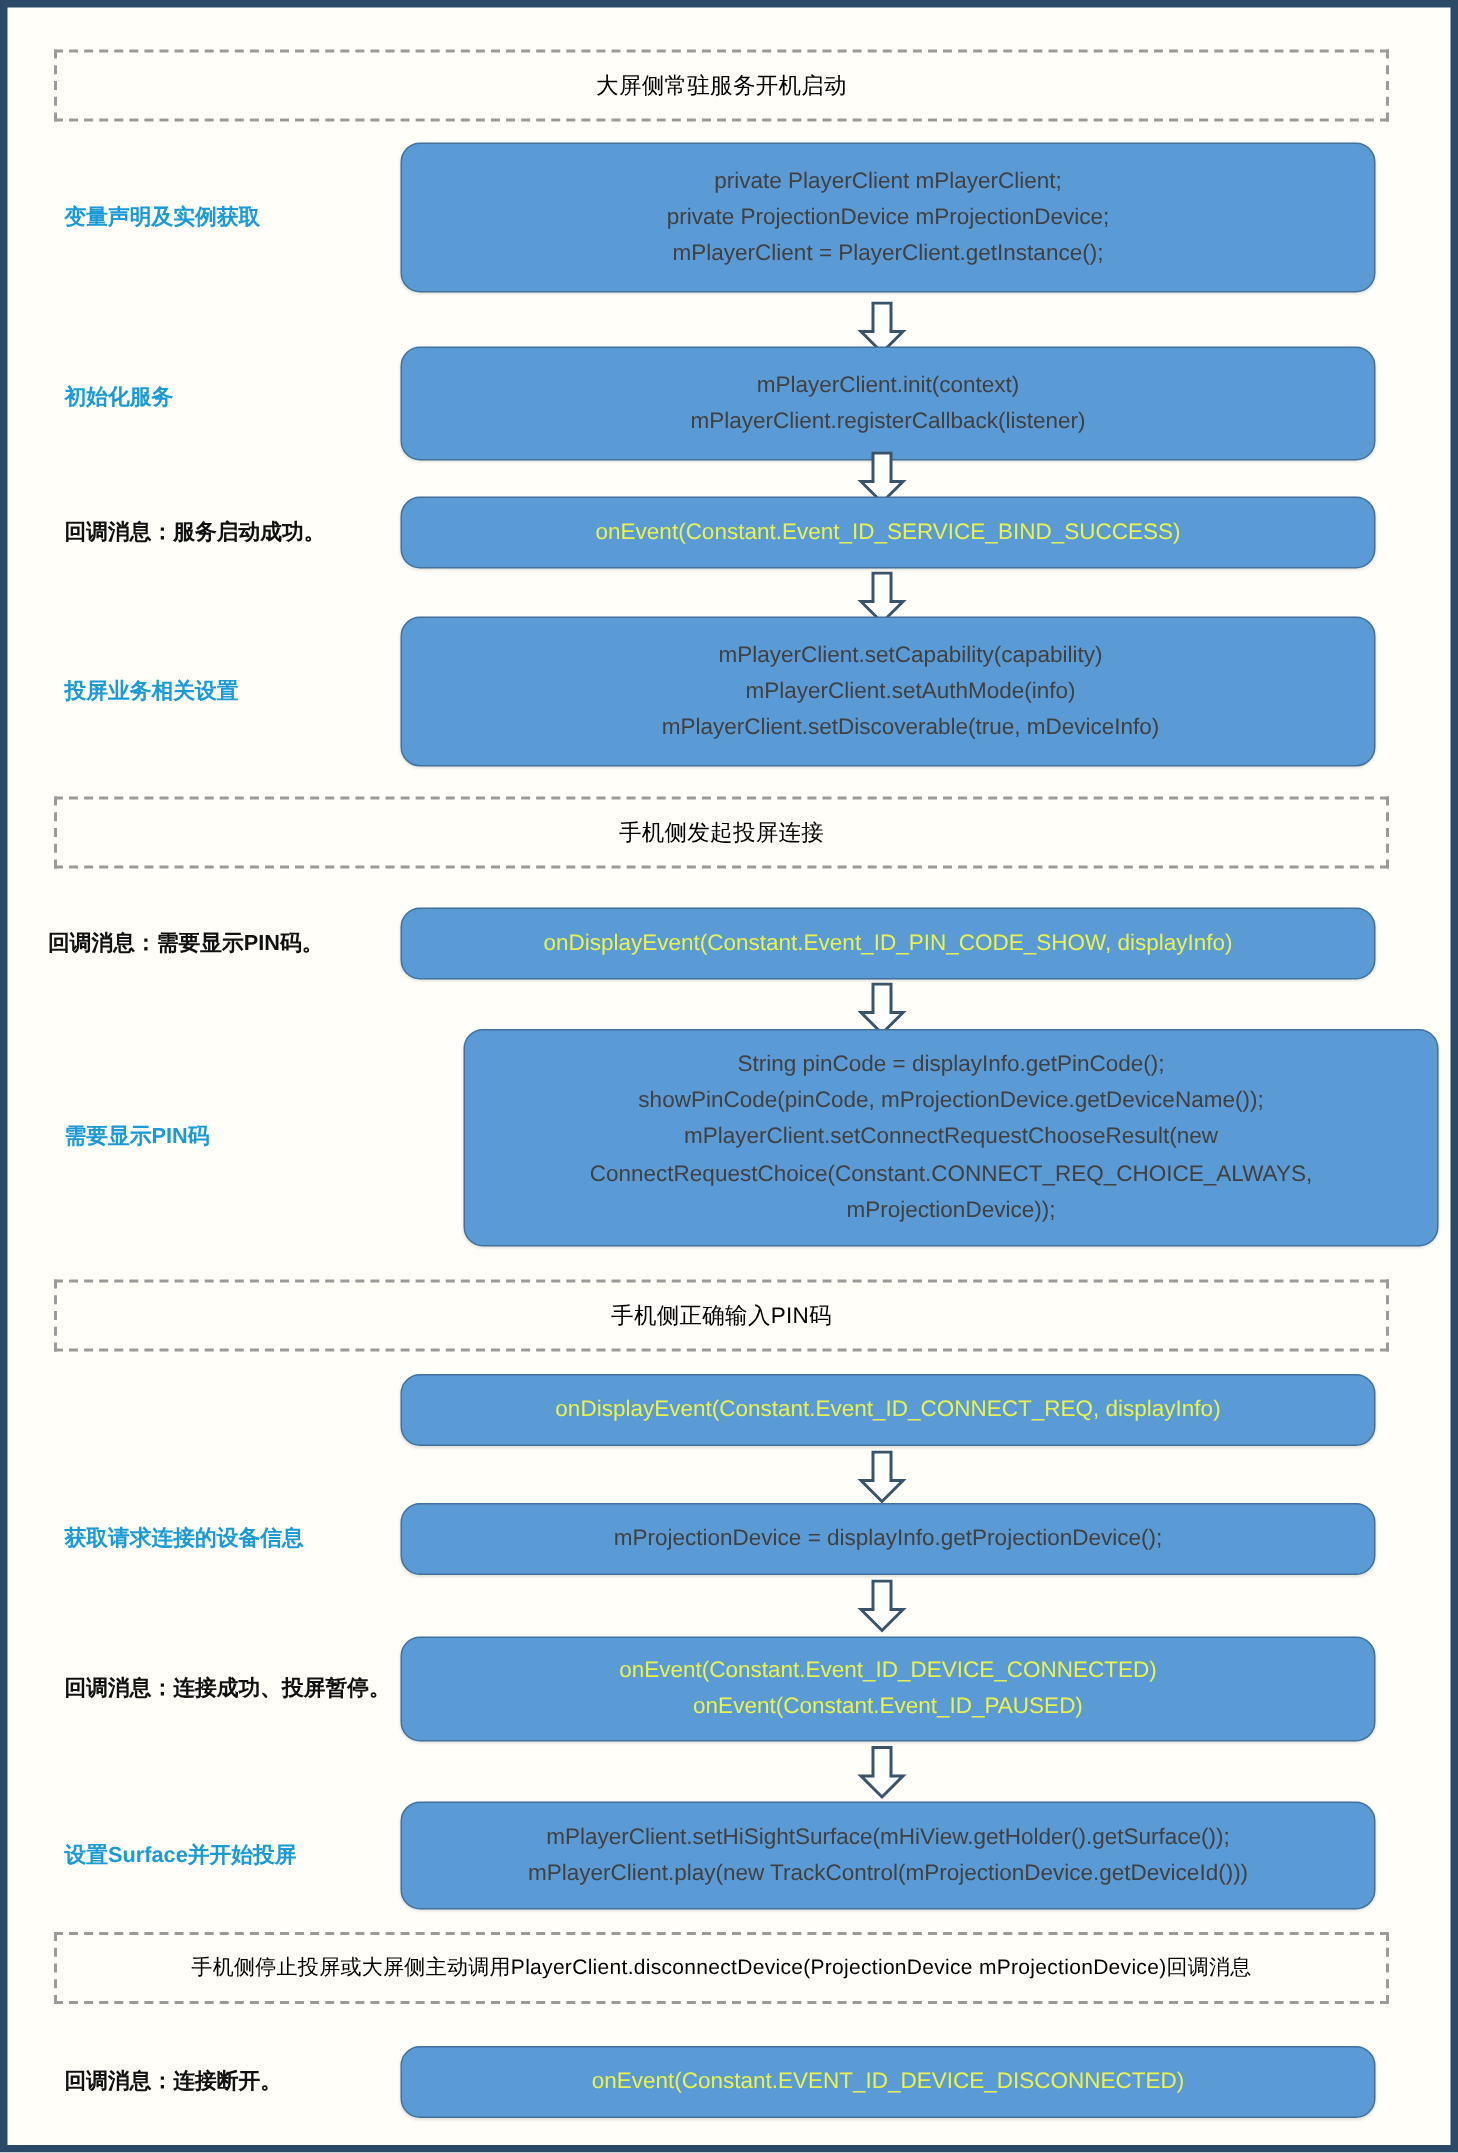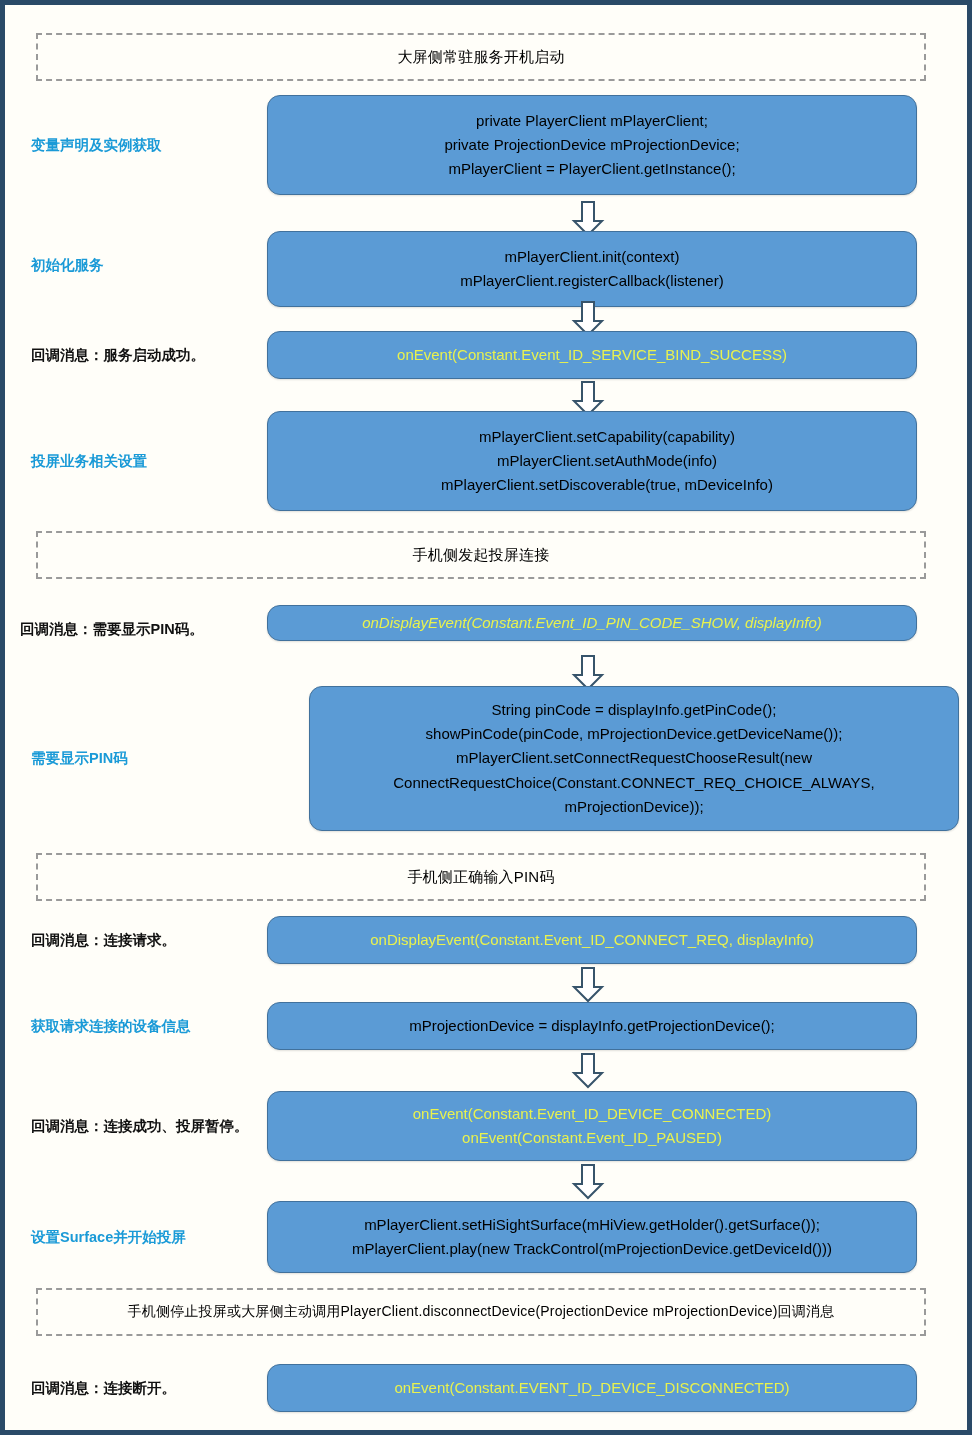--- a/index.html
+++ b/index.html
@@ -49,21 +49,21 @@
   .row {
     position: absolute;
     left: 0;
     width: 100%;
     box-sizing: border-box;
   }
 
   
   .row-label {
     position: absolute;
-    left: 0;
+    left: 12px;
     width: 258px;
     box-sizing: border-box;
     display: flex;
     align-items: center;
     font-size: 14.5px;
     font-weight: bold;
     line-height: 1.25;
     padding-left: 26px;
     padding-right: 4px;
     text-align: right;
@@ -82,21 +82,21 @@
     border-radius: 13px;
     display: flex;
     flex-direction: column;
     align-items: center;
     justify-content: center;
     text-align: center;
     padding: 6px 14px;
     box-shadow: 0 1px 2px rgba(0,0,0,0.12);
   }
   .code-box .line {
-    color: #000000;
+    color: #404040;
     font-size: 15px;
     line-height: 1.62;
     white-space: nowrap;
   }
   .code-box.callback .line {
     color: #e9f24e;
   }
 
   
   .arrow {
@@ -167,21 +167,21 @@
         <div class="line">mPlayerClient.setDiscoverable(true, mDeviceInfo)</div>
       </div>
     </div>
 
     <div class="section-banner" style="top:526px;height:48px;">
       <span>手机侧发起投屏连接</span>
     </div>
 
     <div class="row" style="top:600px;height:48px;">
       <div class="row-label black" style="top:0;height:48px;padding-left:15px;">回调消息：需要显示PIN码。</div>
-      <div class="code-box callback" style="top:0;height:36px;font-style:italic;">
+      <div class="code-box callback" style="top:0;height:48px;">
         <div class="line">onDisplayEvent(Constant.Event_ID_PIN_CODE_SHOW, displayInfo)</div>
       </div>
     </div>
 
     <div class="arrow" style="top:650px;">
       <svg viewBox="0 0 34 36">
           <polygon points="11,1 23,1 23,20 31,20 17,34 3,20 11,20" fill="#ffffff" stroke="#37546b" stroke-width="2" stroke-linejoin="miter"></polygon>
         </svg>
     </div>
 
@@ -194,21 +194,20 @@
         <div class="line">ConnectRequestChoice(Constant.CONNECT_REQ_CHOICE_ALWAYS,</div>
         <div class="line">mProjectionDevice));</div>
       </div>
     </div>
 
     <div class="section-banner" style="top:848px;height:48px;">
       <span>手机侧正确输入PIN码</span>
     </div>
 
     <div class="row" style="top:911px;height:48px;">
-      <div class="row-label black" style="top:0;height:48px;">回调消息：连接请求。</div>
       <div class="code-box callback" style="top:0;height:48px;">
         <div class="line">onDisplayEvent(Constant.Event_ID_CONNECT_REQ, displayInfo)</div>
       </div>
     </div>
 
     <div class="arrow" style="top:962px;">
       <svg viewBox="0 0 34 36">
           <polygon points="11,1 23,1 23,20 31,20 17,34 3,20 11,20" fill="#ffffff" stroke="#37546b" stroke-width="2" stroke-linejoin="miter"></polygon>
         </svg>
     </div>

